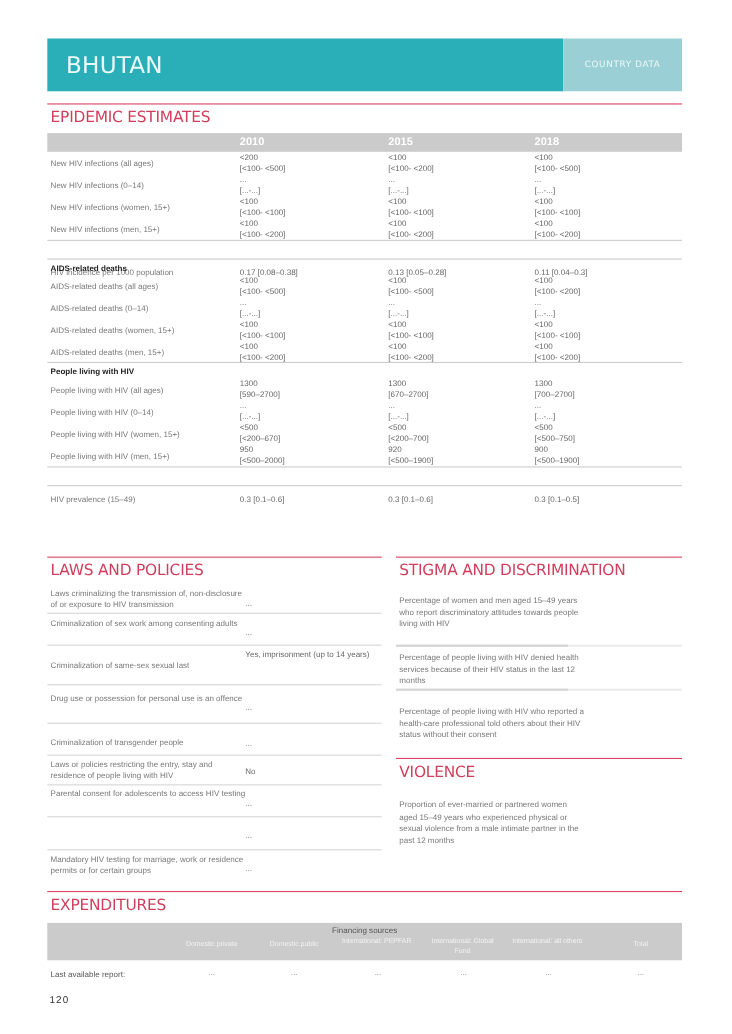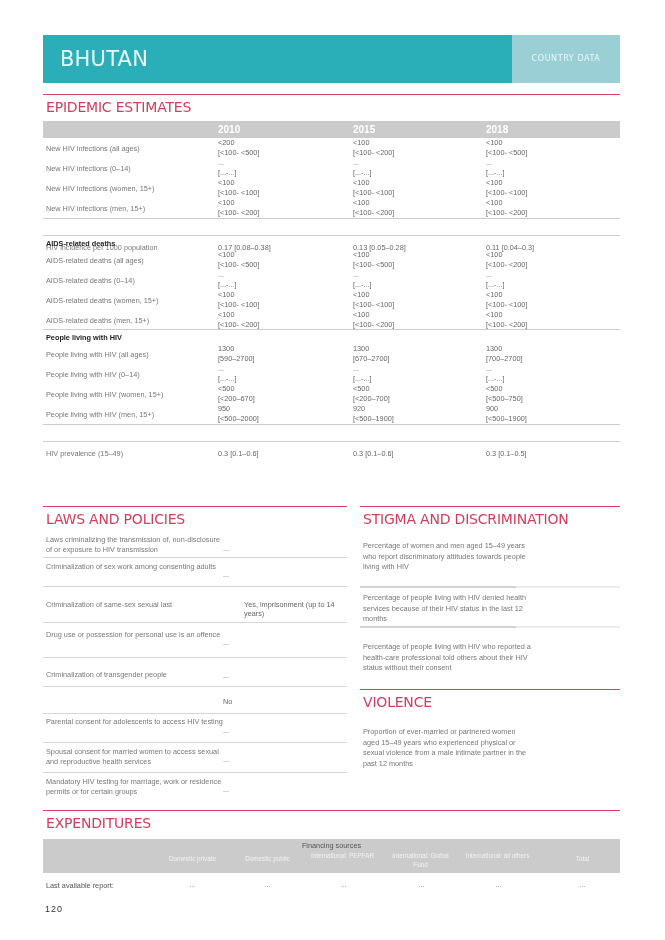--- a/index.html
+++ b/index.html
@@ -277,39 +277,39 @@
   <div class="law" style="height:25px;">
     <span class="q" style="top:2px;">Laws criminalizing the transmission of, non-disclosure of or exposure to HIV transmission</span>
     <span class="a" style="top:11px;">...</span>
   </div>
   <div class="law" style="height:29px;">
     <span class="q" style="top:4px;">Criminalization of sex work among consenting adults</span>
     <span class="a" style="top:12px;">...</span>
   </div>
   <div class="law" style="height:36px;">
     <span class="q" style="top:13px;">Criminalization of same-sex sexual last</span>
-    <span class="a" style="top:13px;margin-left:21px;">Yes, imprisonment (up to 14 years)</span>
+    <span class="a" style="top:3px;">Yes, imprisonment (up to 14 years)</span>
   </div>
   <div class="law" style="height:35px;">
     <span class="q" style="top:7px;">Drug use or possession for personal use is an offence</span>
     <span class="a" style="top:15px;">...</span>
   </div>
   <div class="law" style="height:29px;">
     <span class="q" style="top:12px;">Criminalization of transgender people</span>
     <span class="a" style="top:13px;">...</span>
   </div>
   <div class="law" style="height:27px;">
+    <span class="q" style="top:3px;">Laws or policies restricting the entry, stay and residence of people living with HIV</span>
     <span class="a" style="top:10px;">No</span>
   </div>
   <div class="law" style="height:29px;">
     <span class="q" style="top:3px;">Parental consent for adolescents to access HIV testing</span>
     <span class="a" style="top:12px;">...</span>
   </div>
   <div class="law" style="height:30px;">
-    <span class="q" style="top:4px;">Spousal consent for married women to access sexual and reproductive health services</span>
     <span class="a" style="top:12px;">...</span>
   </div>
   <div class="law" style="height:30px;border-bottom:none;">
     <span class="q" style="top:4px;">Mandatory HIV testing for marriage, work or residence permits or for certain groups</span>
     <span class="a" style="top:12px;">...</span>
   </div>
 </div>
 
 <div class="section-rule" style="left:360px;top:506px;width:260px;"></div>
 <div class="section-title" style="left:363px;top:511px;">STIGMA AND DISCRIMINATION</div>

